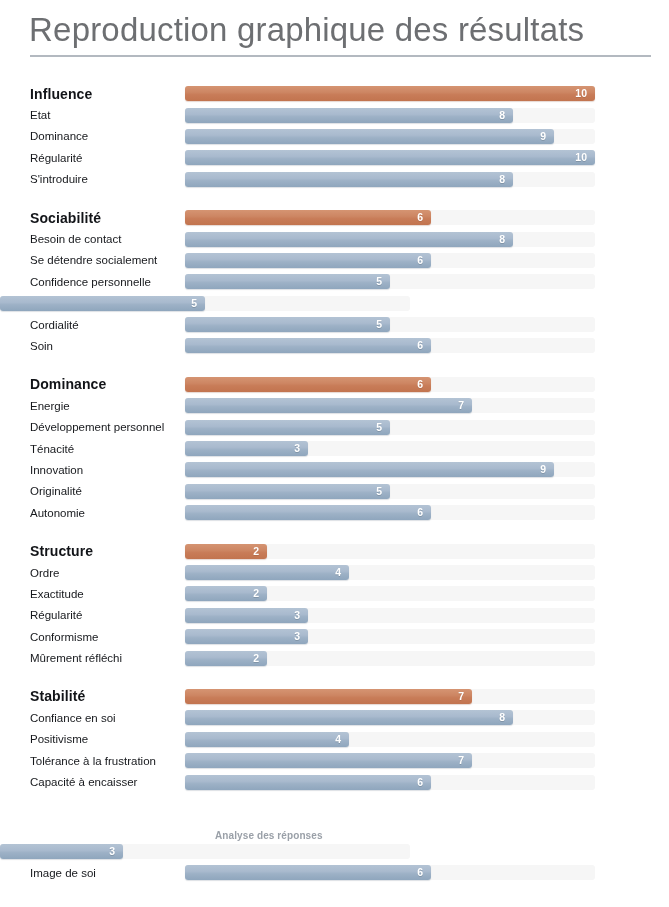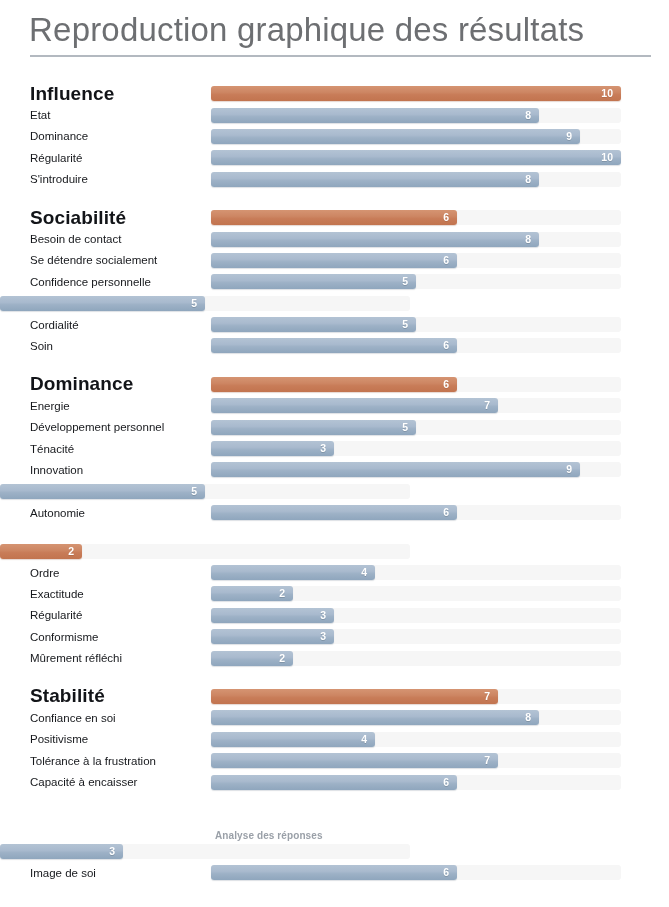--- a/index.html
+++ b/index.html
@@ -62,28 +62,28 @@
     padding-left: 30px;
     box-sizing: border-box;
     font-size: 11.5px;
     color: #16181c;
     line-height: 14px;
     white-space: nowrap;
     overflow: hidden;
   }
   .row.is-section .row-label {
     font-weight: bold;
-    font-size: 19px;
+    font-size: 14px;
     color: #121418;
     letter-spacing: 0.1px;
   }
 
   .bar-area {
     position: relative;
-    width: 410px;
+    width: 484px;
     height: 21.4px;
     flex: 0 0 auto;
   }
 
   .track {
     position: absolute;
     left: 0;
     top: 3.2px;
     width: 410px;
     height: 15px;
@@ -292,37 +292,39 @@
         </div>
         <div class="row">
           <div class="row-label">Innovation</div>
           <div class="bar-area">
             <div class="track"></div>
             <div class="fill" style="width: 369px;"></div>
             <div class="bar-value" style="width: 369px;">9</div>
           </div>
         </div>
         <div class="row">
+          <div class="row-label">Originalité</div>
           <div class="bar-area">
             <div class="track"></div>
             <div class="fill" style="width: 205px;"></div>
             <div class="bar-value" style="width: 205px;">5</div>
           </div>
         </div>
         <div class="row">
           <div class="row-label">Autonomie</div>
           <div class="bar-area">
             <div class="track"></div>
             <div class="fill" style="width: 246px;"></div>
             <div class="bar-value" style="width: 246px;">6</div>
           </div>
         </div>
       </div>
       <div class="group">
         <div class="row is-section">
+          <div class="row-label">Structure</div>
           <div class="bar-area">
             <div class="track"></div>
             <div class="fill is-section" style="width: 82px;"></div>
             <div class="bar-value is-section" style="width: 82px;">2</div>
           </div>
         </div>
         <div class="row">
           <div class="row-label">Ordre</div>
           <div class="bar-area">
             <div class="track"></div>

